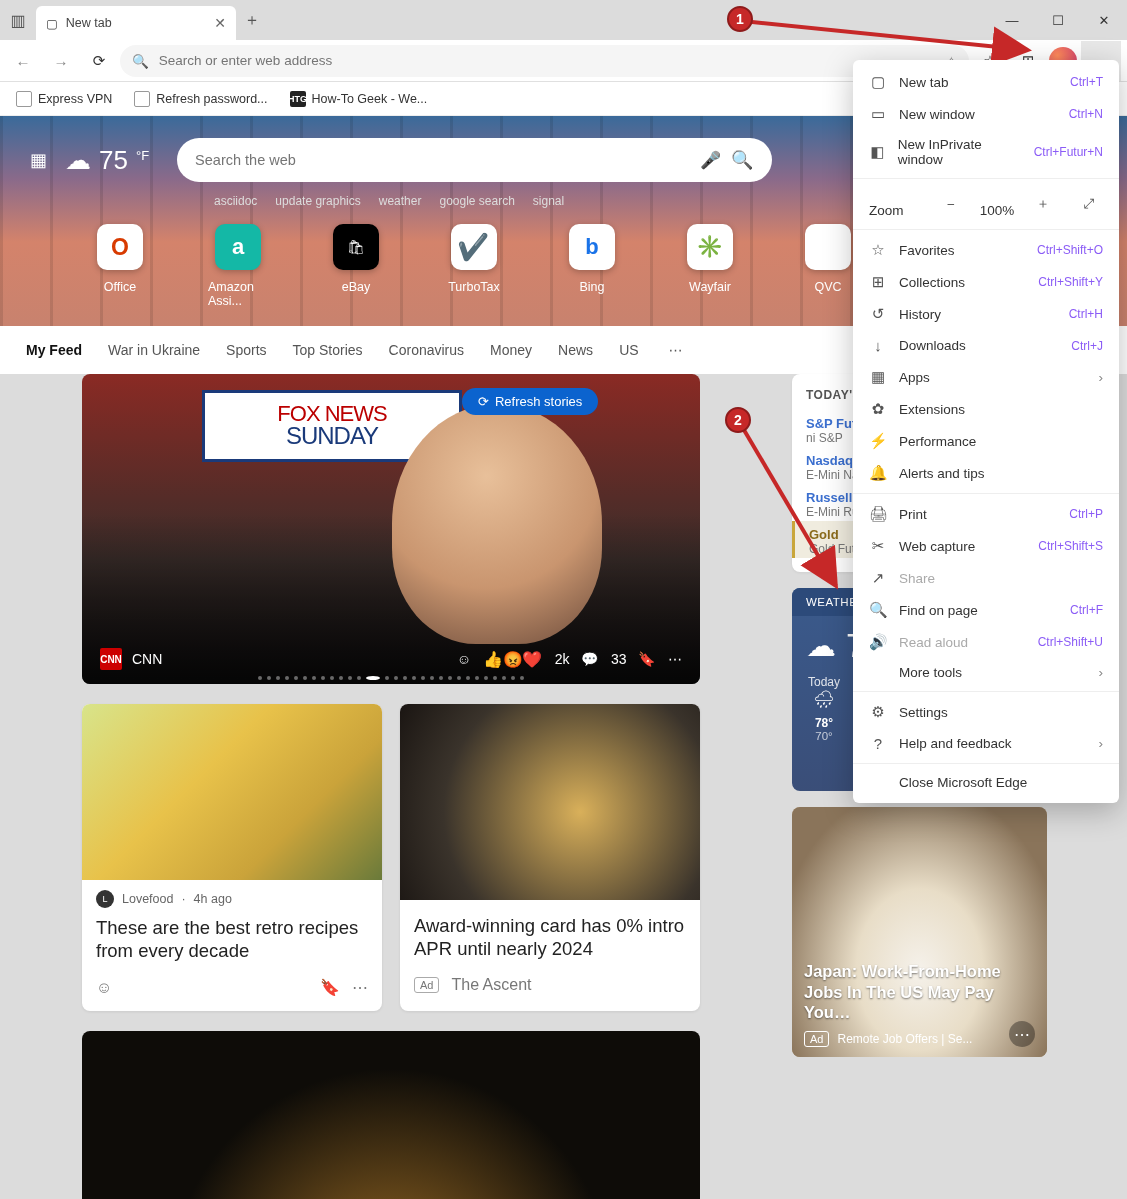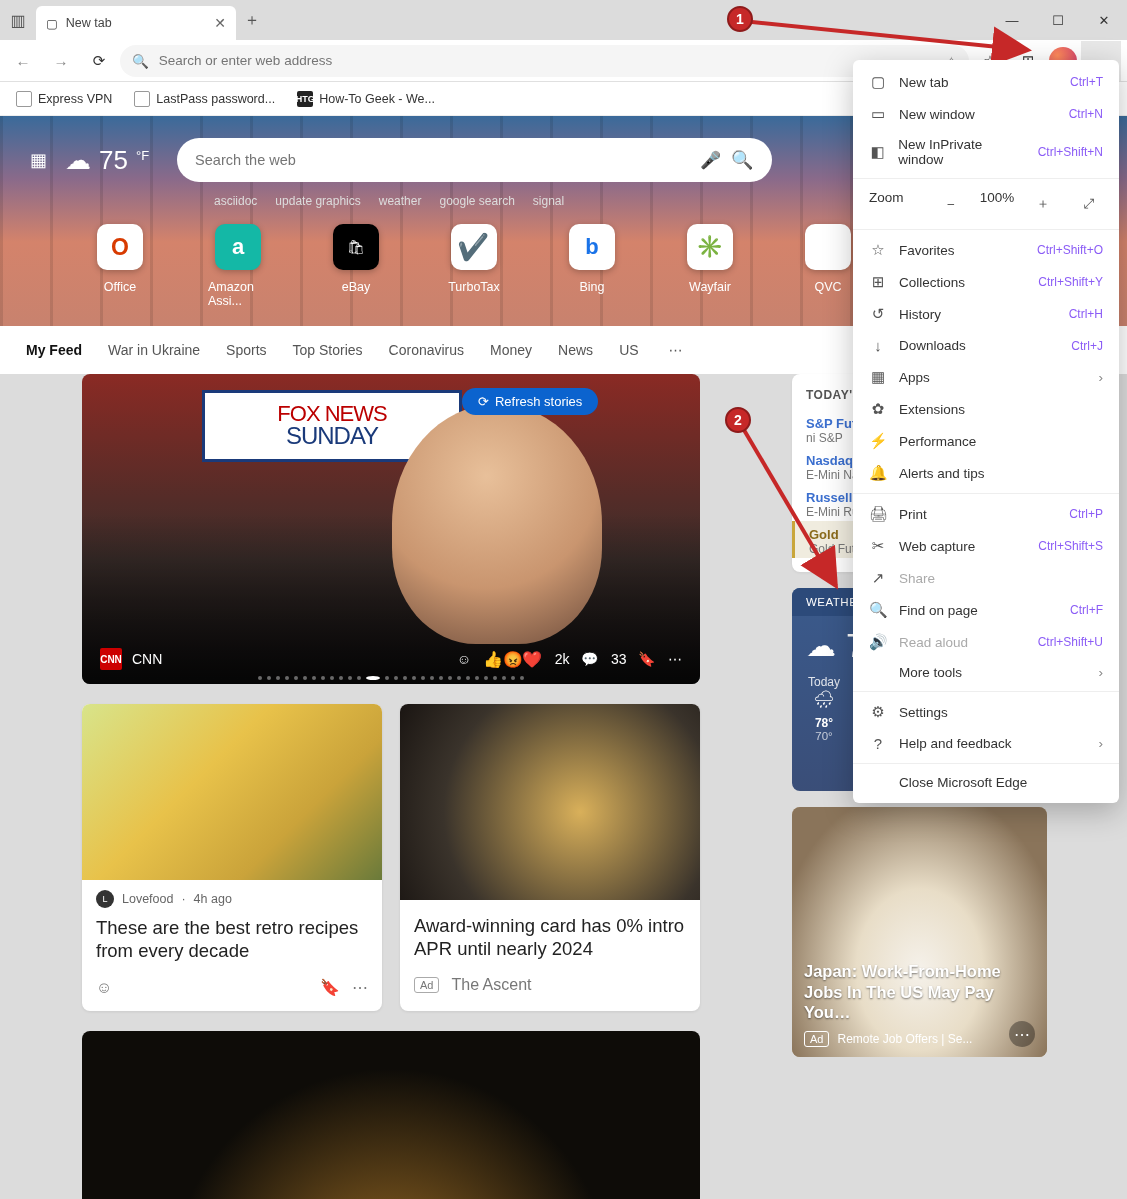--- a/index.html
+++ b/index.html
@@ -126,21 +126,21 @@
 
 .dark-card{ width:618px; height:200px; margin-top:20px; border-radius:8px; background:radial-gradient(circle at 50% 130%,#d9a23a 0%,#6a4a1a 20%,#0e0c08 55%);}
 
 
 .menu { position:absolute; top:60px; right:8px; width:266px; background:#fff; border-radius:6px; box-shadow:0 8px 30px rgba(0,0,0,.25); padding:6px 0; font-size:13.5px; color:#333; z-index:50;}
 .menu-row{ display:flex; align-items:center; gap:12px; padding:7px 16px; }
 .menu-row .ic{ width:18px; text-align:center; color:#555; font-size:15px;}
 .menu-row .sc{ margin-left:auto; color:#8b5cf6; font-size:12px;}
 .menu-row .chev{ margin-left:auto; color:#888;}
 .menu-sep{ height:1px; background:#eee; margin:4px 0;}
-.zoom-row{ display:flex; align-items:flex-start; padding:7px 16px; gap:8px;}
+.zoom-row{ display:flex; align-items:flex-end; padding:7px 16px; gap:8px;}
 .zoom-row .lbl{ flex:0 0 60px;}
 .zoom-row .zbtn{ width:28px;height:28px;display:flex;align-items:center;justify-content:center;color:#555;border-radius:4px;}
 .zoom-row .pct{ width:48px;text-align:center;}
 .zoom-row .full{ margin-left:auto;}
 
 
 .anno-badge{ position:absolute; width:26px;height:26px;border-radius:50%;background:#c62828;border:2px solid #8e1b1b;color:#fff;font-weight:bold;display:flex;align-items:center;justify-content:center;font-size:14px;z-index:100;}
 .arrow{ position:absolute; z-index:99; pointer-events:none;}
 </style>
 </head>
@@ -176,21 +176,21 @@
   <div class="more-btn">⋯</div>
 </div>
 
 <div class="bookmarks">
   <div class="bookmark">
       <span class="bm-icon doc"></span>
       <span>Express VPN</span>
     </div>
   <div class="bookmark">
       <span class="bm-icon doc"></span>
-      <span>LastPass password...</span>
+      <span>Refresh password...</span>
     </div>
   <div class="bookmark">
       <span class="bm-icon htg">HTG</span>
       <span>How-To Geek - We...</span>
     </div>
 </div>
 
 <div class="hero">
   <div class="hero-top">
     <span class="grid-icon">▦</span>
@@ -439,21 +439,21 @@
       <span class="sc">Ctrl+T</span>
     </div>
   <div class="menu-row">
       <span class="ic">▭</span>
       <span>New window</span>
       <span class="sc">Ctrl+N</span>
     </div>
   <div class="menu-row">
       <span class="ic">◧</span>
       <span>New InPrivate window</span>
-      <span class="sc">Ctrl+Shift+N</span>
+      <span class="sc">Ctrl+Futur+N</span>
     </div>
   <div class="menu-sep"></div>
   <div class="zoom-row">
     <span class="lbl">Zoom</span>
     <span class="zbtn">−</span>
     <span class="pct">100%</span>
     <span class="zbtn">＋</span>
     <span class="zbtn full">⤢</span>
   </div>
   <div class="menu-sep"></div>

